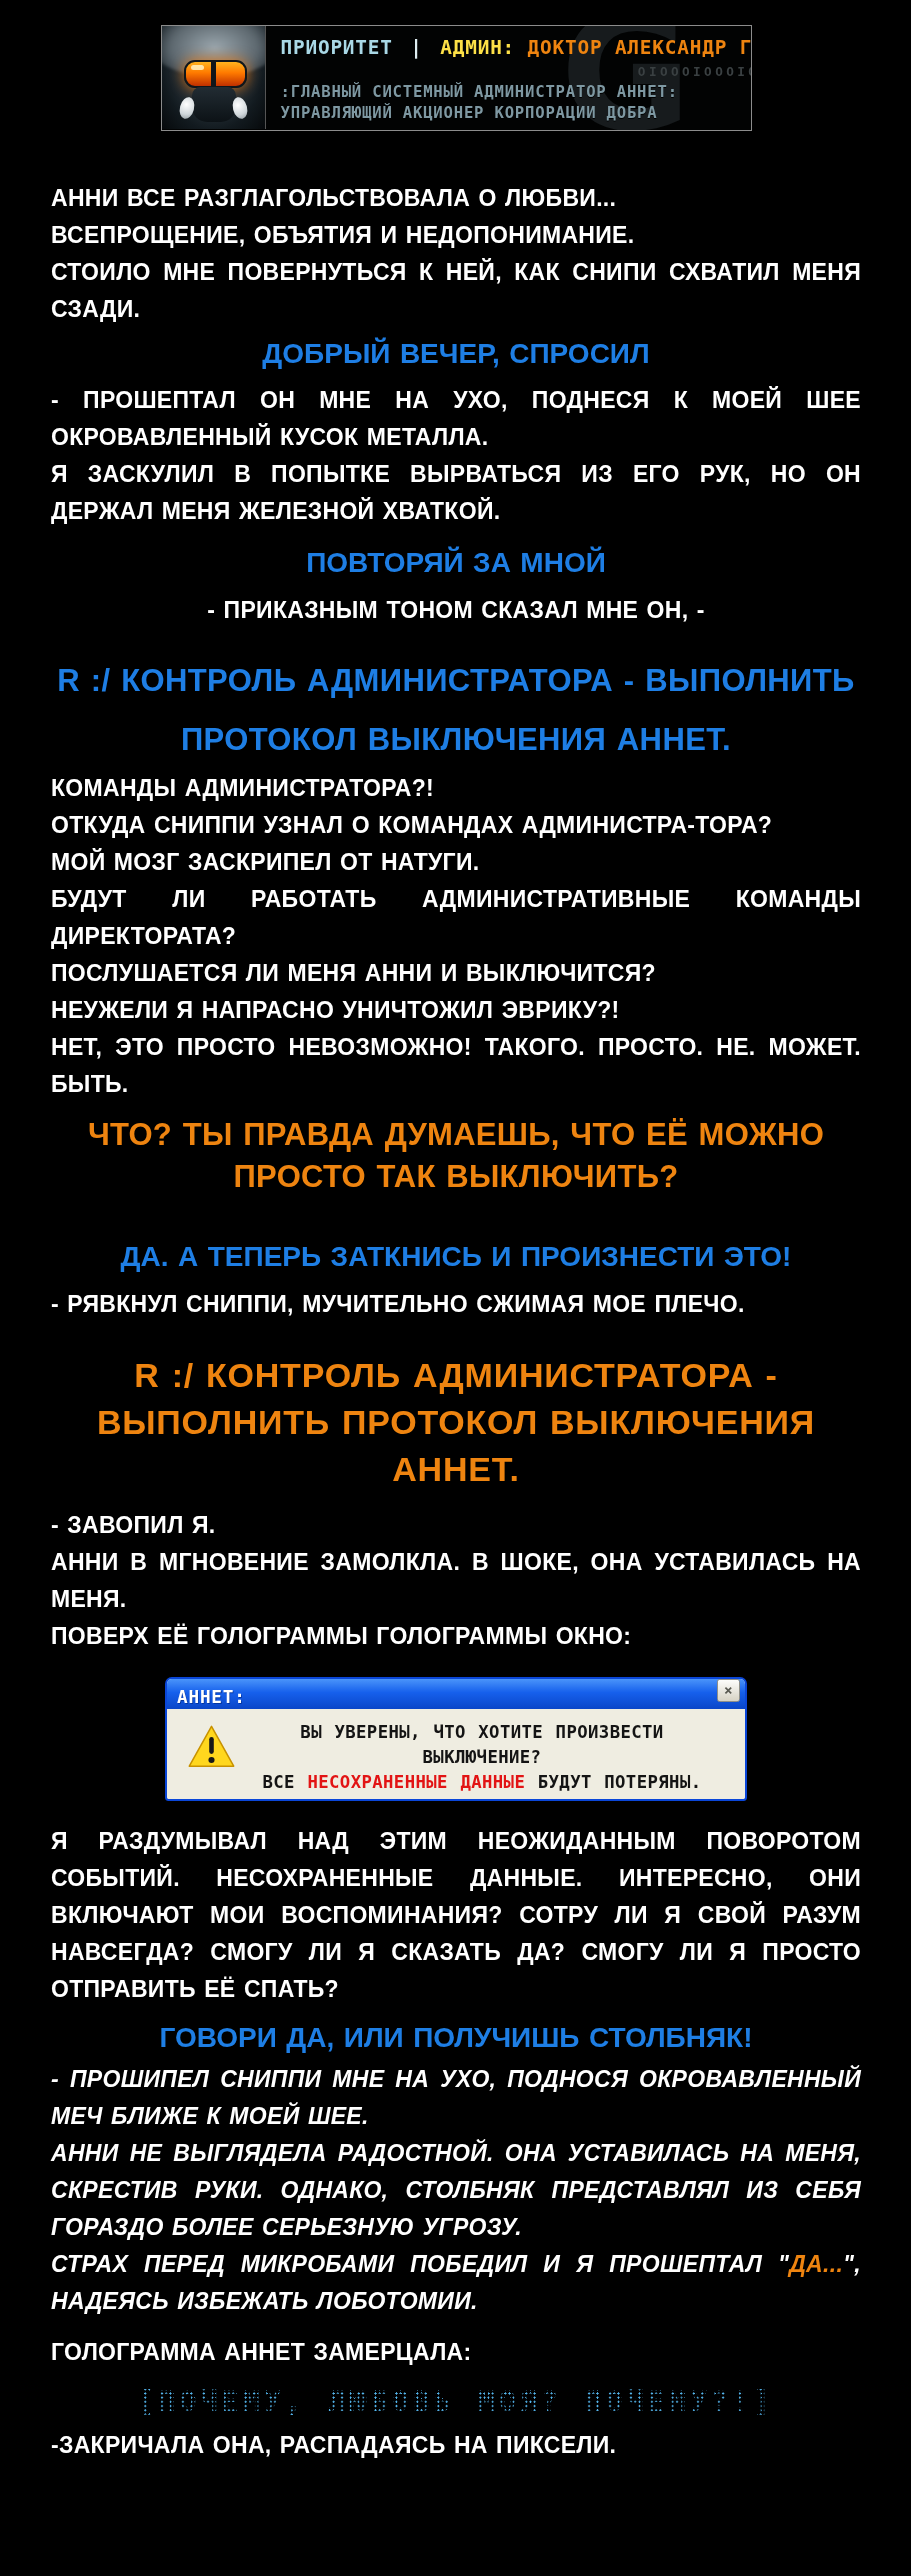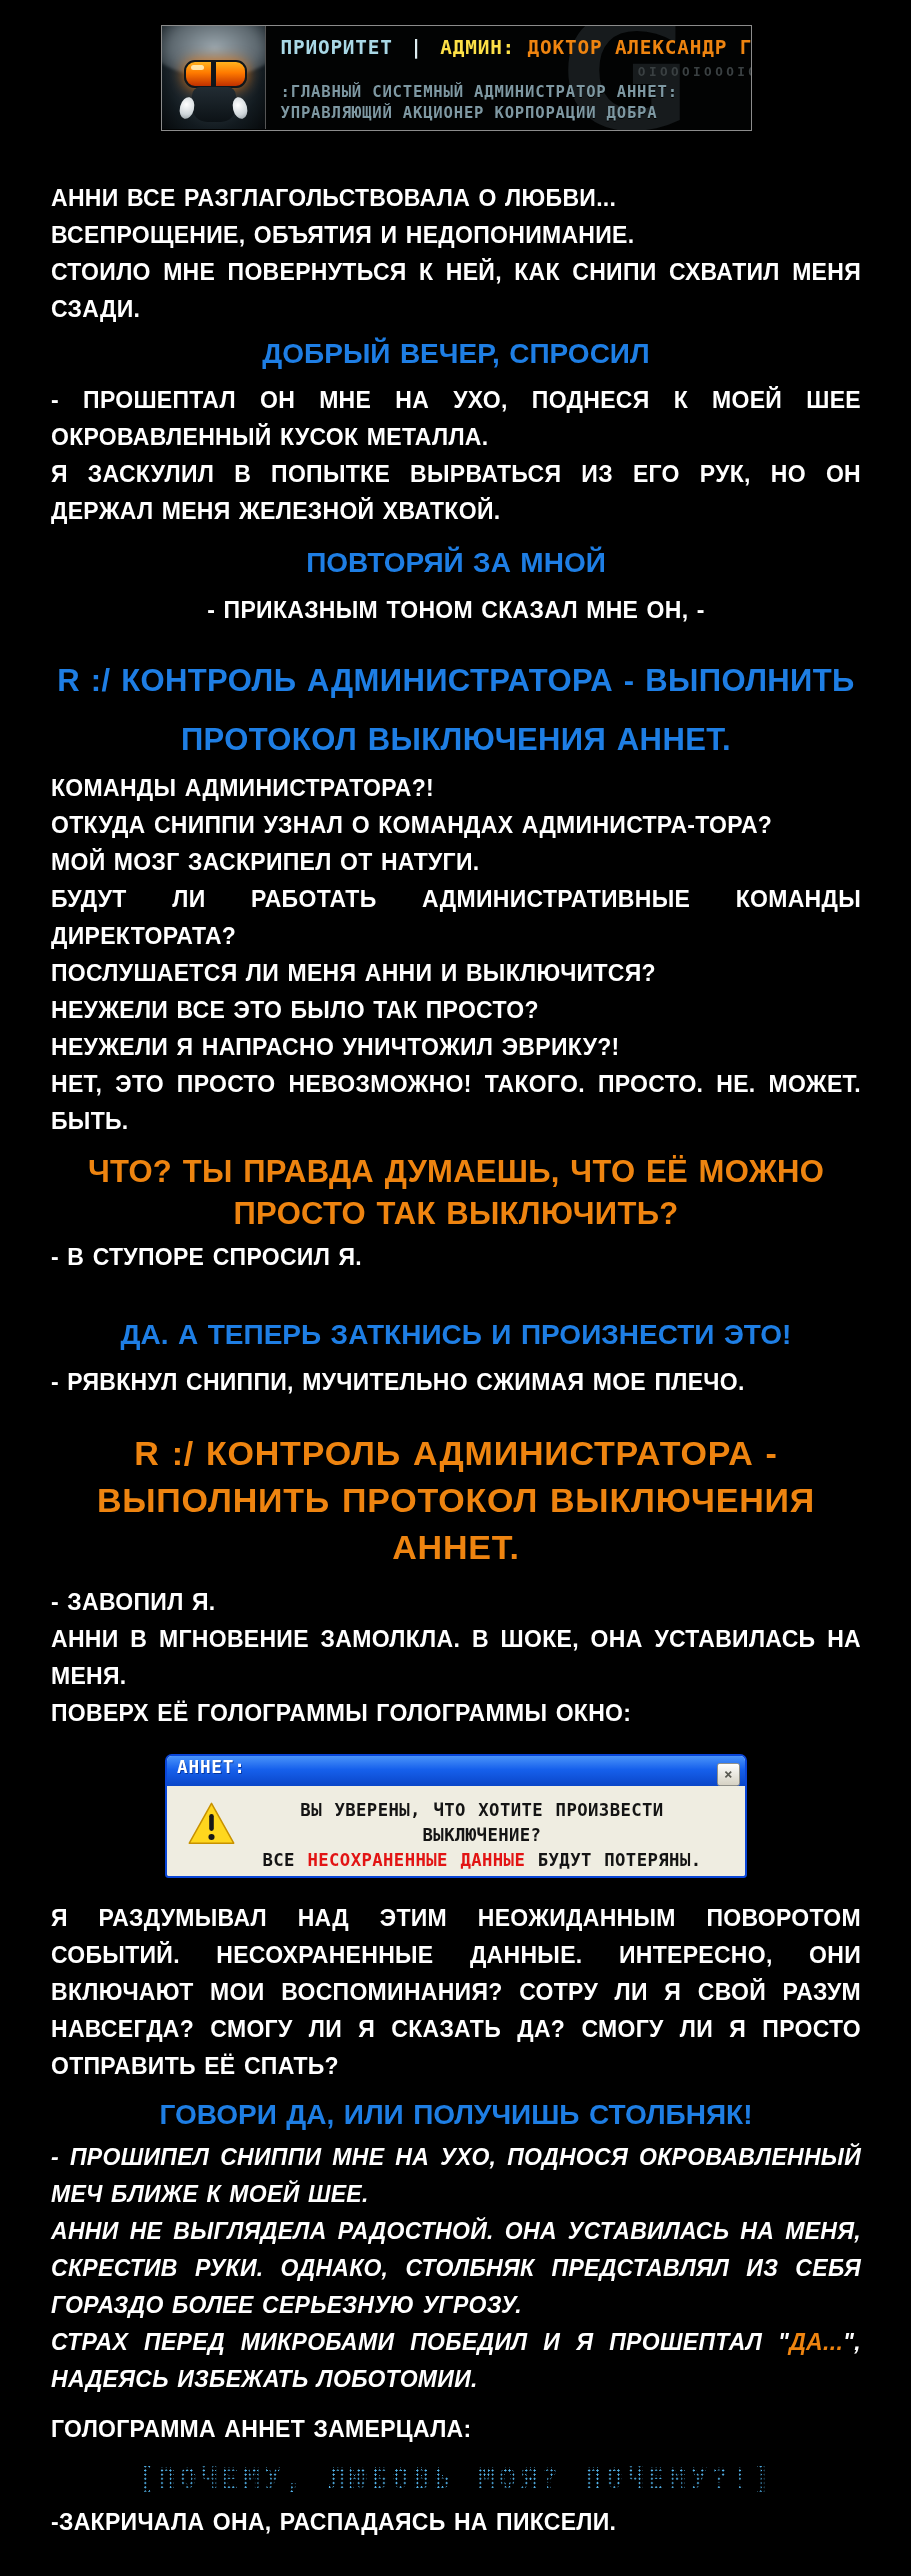--- a/index.html
+++ b/index.html
@@ -57,21 +57,21 @@
   .mt-p4{margin-top:1.7px;}  .mt-h4{margin-top:11px;} .mt-p5{margin-top:3.4px;}
   .mt-h5{margin-top:41px;} .mt-p6{margin-top:11.8px;} .mt-h6{margin-top:29px;}
   .mt-p7{margin-top:13.5px;} .mt-p8{margin-top:22px;} .mt-h7{margin-top:11.8px;}
   .mt-p9{margin-top:6.8px;font-style:italic;}  .mt-p10{margin-top:13.5px;} .mt-led{margin-top:11.8px;}
   .mt-p11{margin-top:6.8px;}
 
   
   .xp-dialog{box-sizing:border-box;width:582px;margin:22px auto 0;background:#efede1;
              border:2.5px solid #0a46d8;border-radius:6.8px 6.8px 3.4px 3.4px;overflow:hidden;
              font-family:"DejaVu Sans Mono",monospace;font-weight:bold;}
-  .xp-titlebar{height:30px;display:flex;align-items:flex-end;padding:0 5px 0 10px;
+  .xp-titlebar{height:30px;display:flex;align-items:flex-start;padding:0 5px 0 10px;
                background:linear-gradient(180deg,#4a94fa 0%,#1660ec 45%,#0a46c8 100%);}
   .xp-title{flex:1;color:#fff;font-size:17.7px;letter-spacing:0.8px;text-shadow:0.8px 0.8px 0 #0636a0;}
   .xp-close{width:21px;height:21px;display:flex;align-items:center;justify-content:center;
             background:linear-gradient(180deg,#fdfdfb,#d6d2c4);border:0.8px solid #8f8f89;
             border-radius:2.5px;color:#5a5a52;font-size:14.3px;line-height:1;cursor:default;}
   .xp-content{padding:11.8px 20px 3.4px;display:flex;align-items:flex-start;}
   .warn{flex:0 0 52px;margin-top:3.4px;}
   .xp-lines{flex:1;text-align:center;color:#141414;font-size:17.3px;line-height:25px;letter-spacing:0.4px;}
   .red{color:#e21414;}
   .xp-buttons{display:flex;justify-content:center;gap:22px;padding:6.8px 0 13.5px;}
@@ -135,28 +135,26 @@
     <div class="center mt-p3">- ПРИКАЗНЫМ ТОНОМ СКАЗАЛ МНЕ ОН, -</div>
 
     <div class="h-blue-big mt-h3">R :/ КОНТРОЛЬ АДМИНИСТРАТОРА - ВЫПОЛНИТЬ ПРОТОКОЛ ВЫКЛЮЧЕНИЯ АННЕТ.</div>
 
     <div class="p mt-p4">
       <div>КОМАНДЫ АДМИНИСТРАТОРА?!</div>
       <div>ОТКУДА СНИППИ УЗНАЛ О КОМАНДАХ АДМИНИСТРА-ТОРА?</div>
       <div>МОЙ МОЗГ ЗАСКРИПЕЛ ОТ НАТУГИ.</div>
       <div>БУДУТ ЛИ РАБОТАТЬ АДМИНИСТРАТИВНЫЕ КОМАНДЫ ДИРЕКТОРАТА?</div>
       <div>ПОСЛУШАЕТСЯ ЛИ МЕНЯ АННИ И ВЫКЛЮЧИТСЯ?</div>
-      <div>НЕУЖЕЛИ ВСЕ ЭТО БЫЛО ТАК ПРОСТО?</div>
       <div>НЕУЖЕЛИ Я НАПРАСНО УНИЧТОЖИЛ ЭВРИКУ?!</div>
       <div>НЕТ, ЭТО ПРОСТО НЕВОЗМОЖНО! ТАКОГО. ПРОСТО. НЕ. МОЖЕТ. БЫТЬ.</div>
     </div>
 
     <div class="h-orange mt-h4">ЧТО? ТЫ ПРАВДА ДУМАЕШЬ, ЧТО ЕЁ МОЖНО ПРОСТО ТАК ВЫКЛЮЧИТЬ?</div>
 
-    <div class="p mt-p5">- В СТУПОРЕ СПРОСИЛ Я.</div>
 
     <div class="h-blue mt-h5">ДА. А ТЕПЕРЬ ЗАТКНИСЬ И ПРОИЗНЕСТИ ЭТО!</div>
 
     <div class="p mt-p6">- РЯВКНУЛ СНИППИ, МУЧИТЕЛЬНО СЖИМАЯ МОЕ ПЛЕЧО.</div>
 
     <div class="h-orange-big mt-h6">R :/ КОНТРОЛЬ АДМИНИСТРАТОРА - ВЫПОЛНИТЬ ПРОТОКОЛ ВЫКЛЮЧЕНИЯ АННЕТ.</div>
 
     <div class="p mt-p7">
       <div>- ЗАВОПИЛ Я.</div>
       <div>АННИ В МГНОВЕНИЕ ЗАМОЛКЛА. В ШОКЕ, ОНА УСТАВИЛАСЬ НА МЕНЯ.</div>

